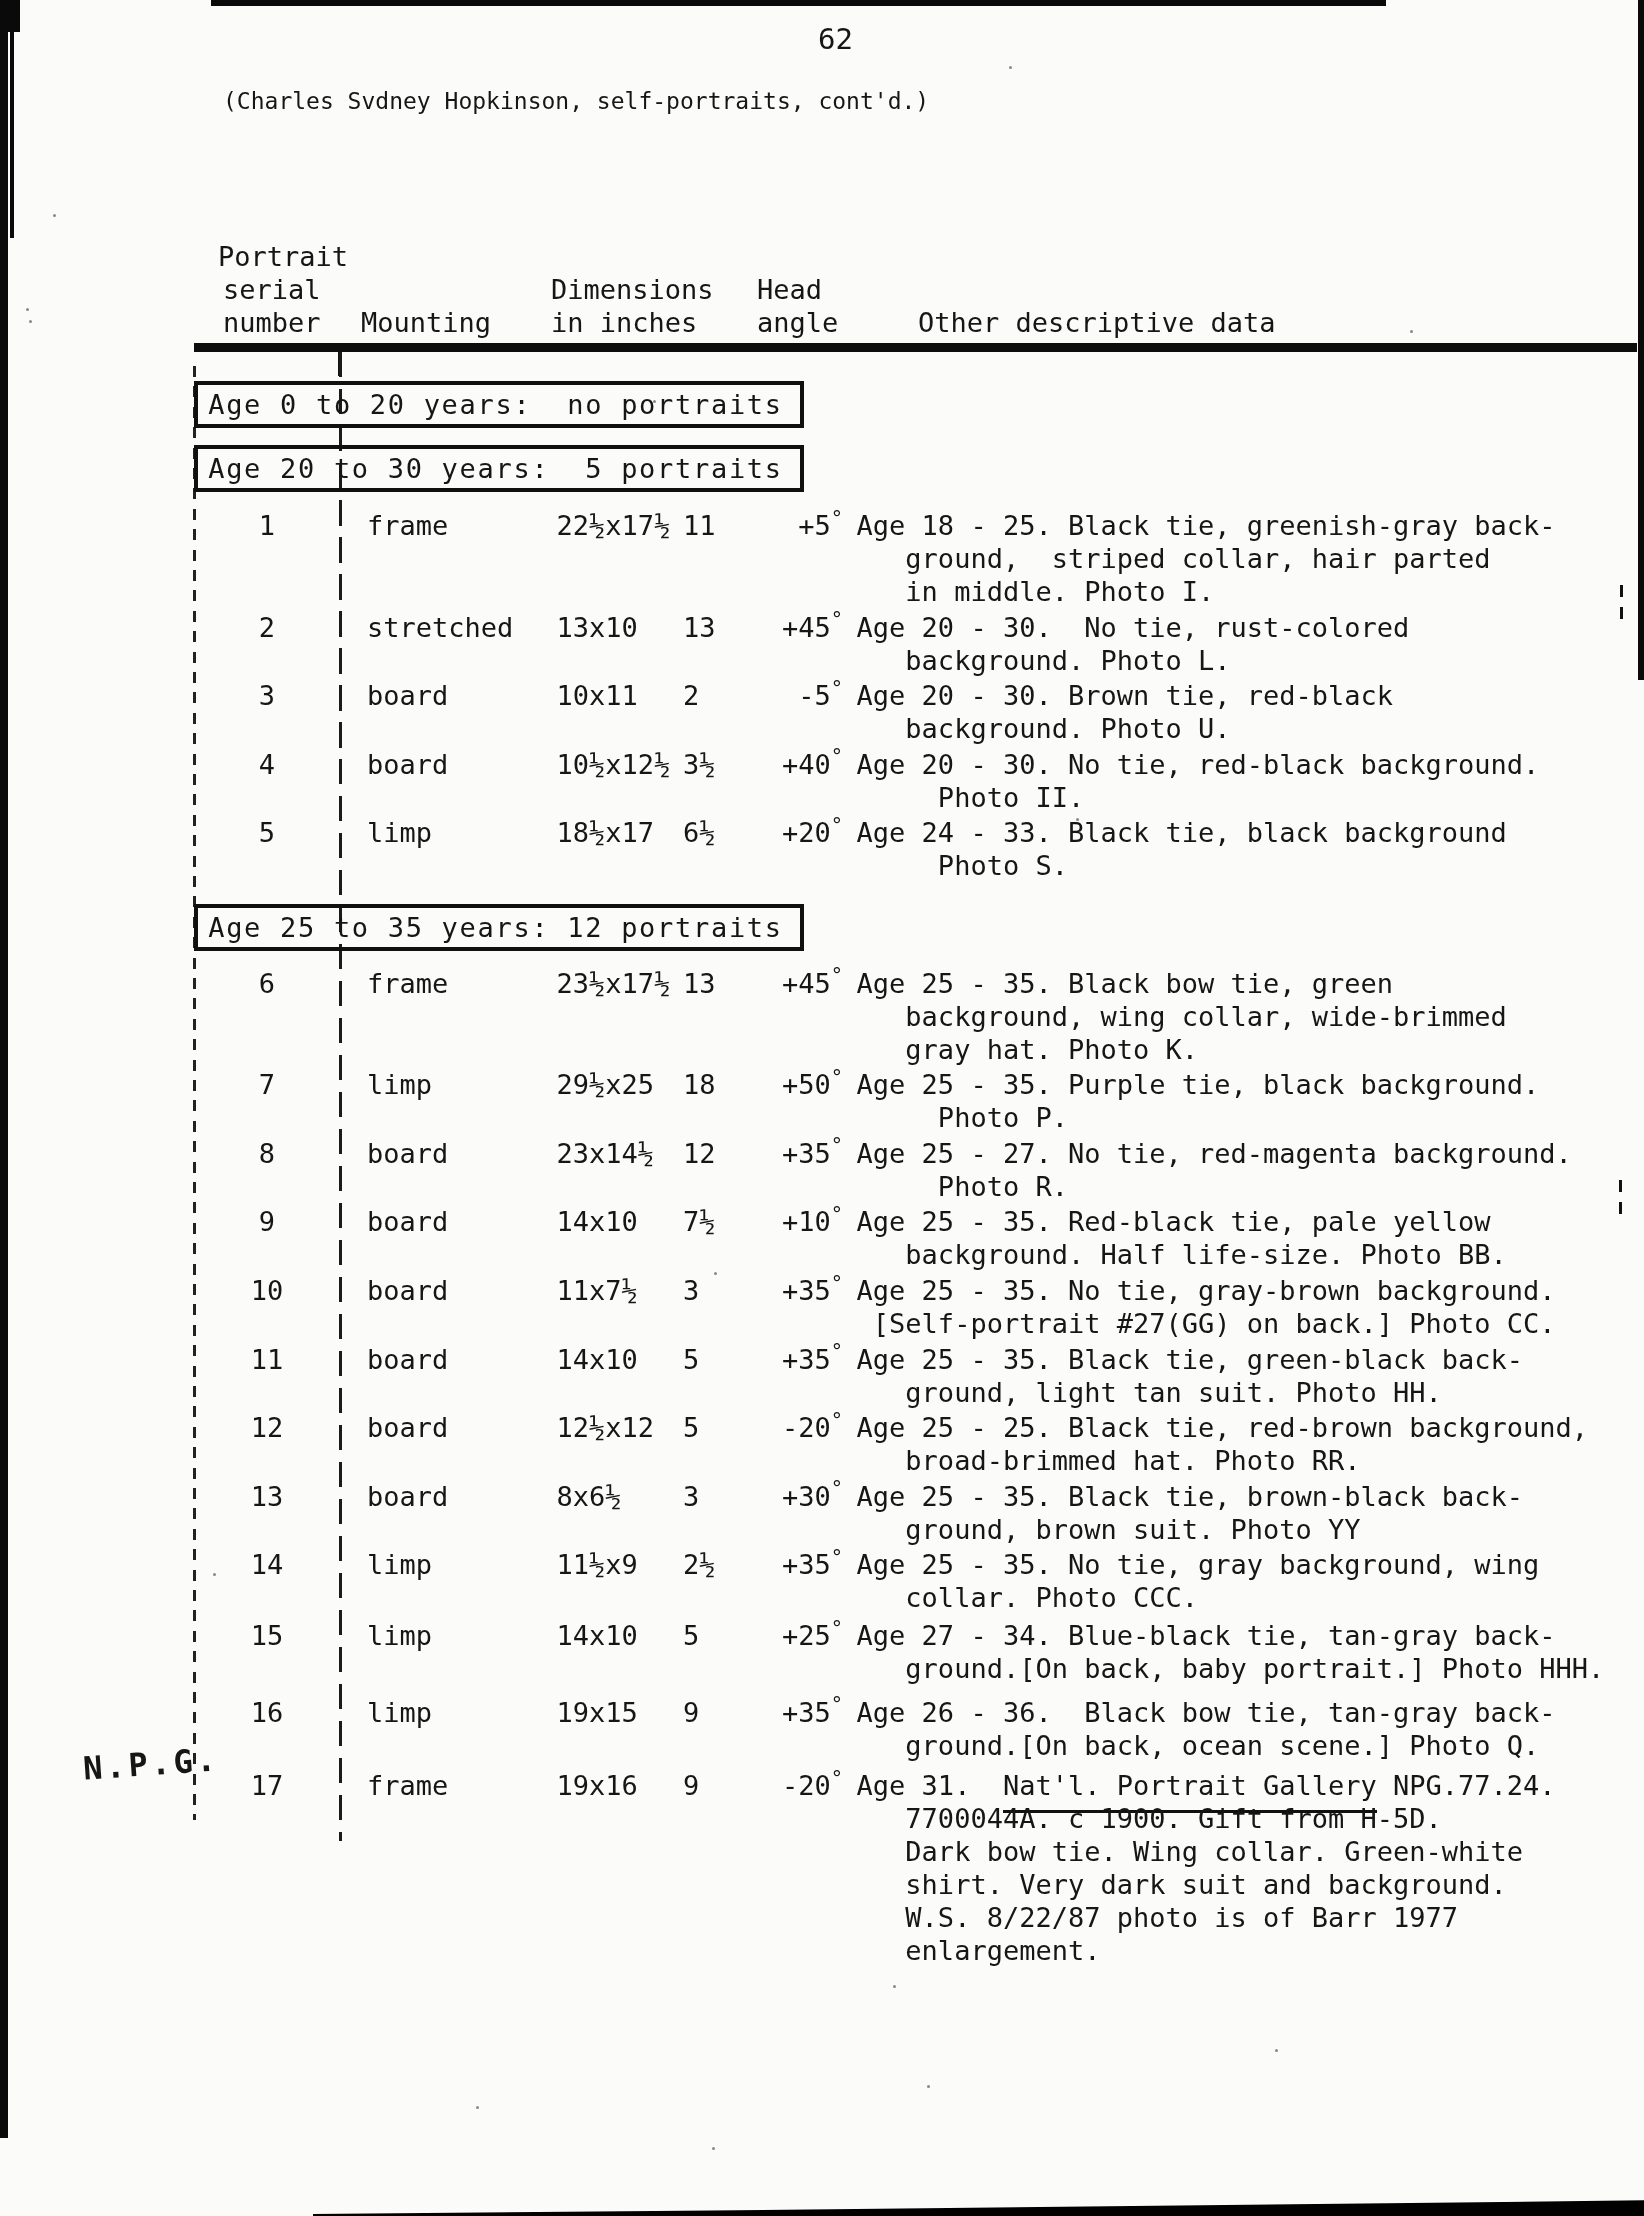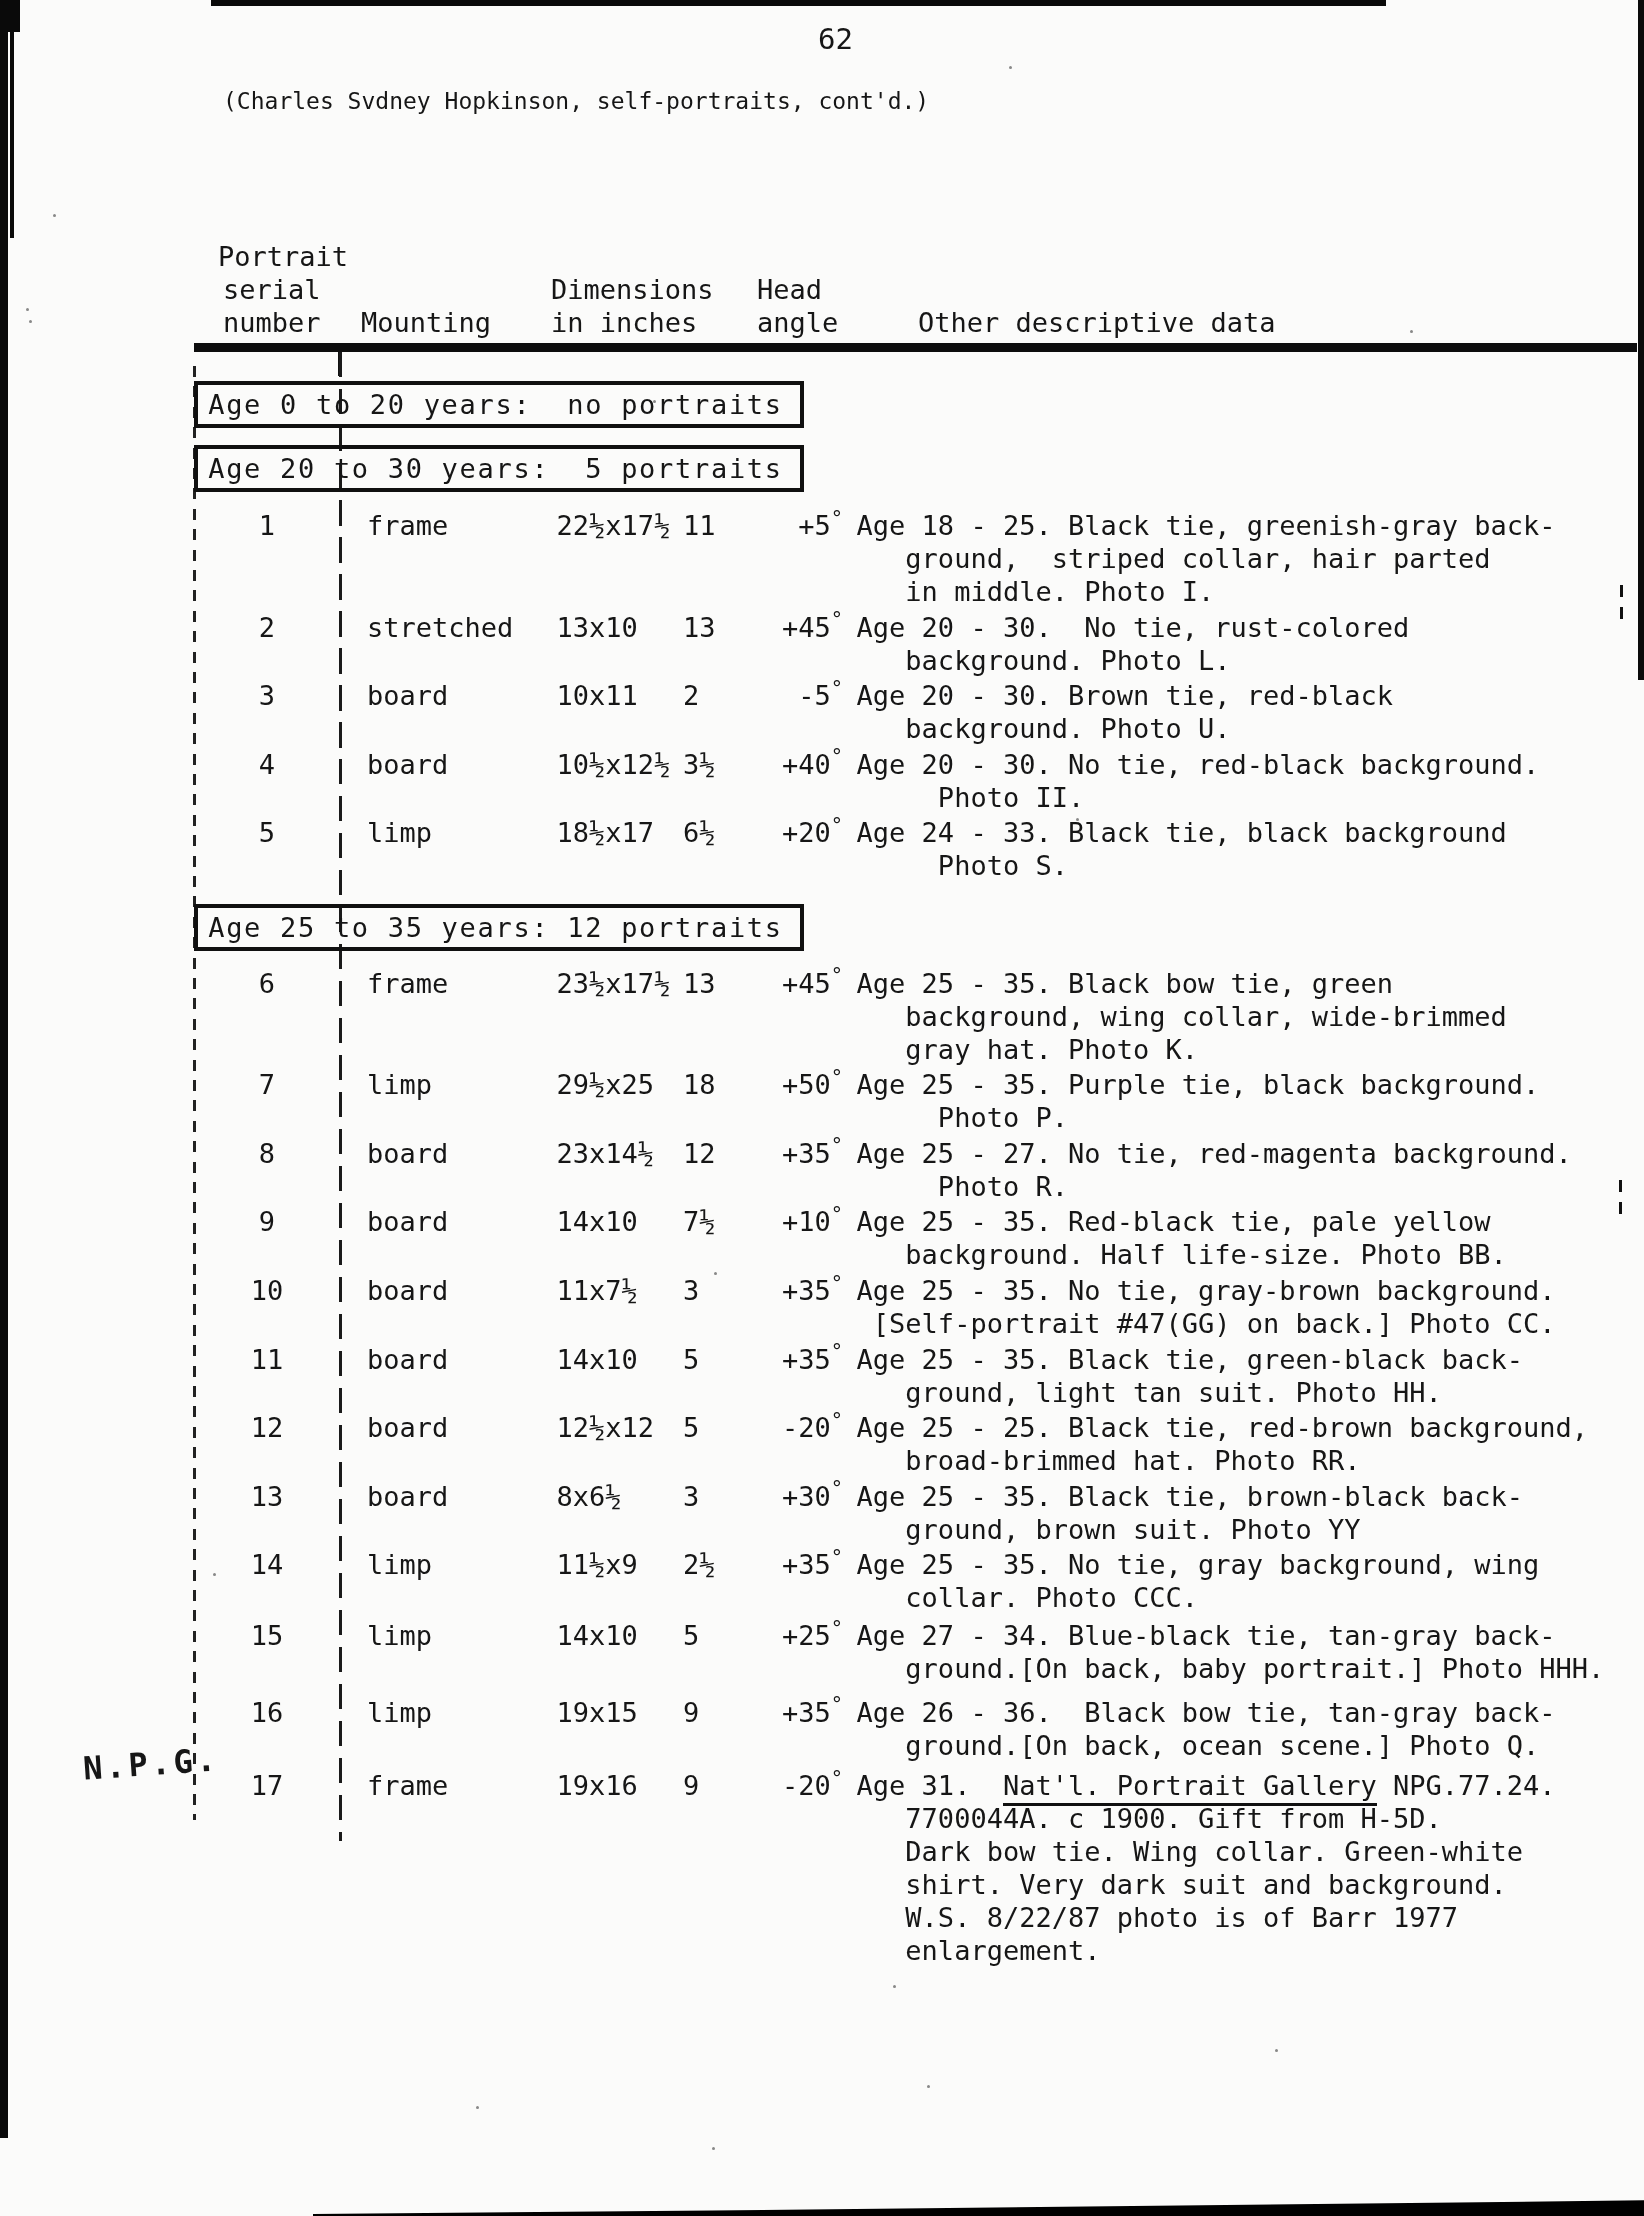--- a/index.html
+++ b/index.html
@@ -27,21 +27,21 @@
   .row{display:grid;grid-template-columns:146px 197px 134px 78px 94px 1fr;margin-bottom:2.6px;}
   .c{white-space:pre;}
   .c.serial{text-align:center;}
   .c.mount{padding-left:27px;}
   .c.dims{padding-left:19.6px;}
   .c.head{padding-left:12px;}
   .c.angle{text-align:right;}
   .deg{display:inline-block;position:relative;top:-9.4px;font-size:20.4px;line-height:0;}
   .c.desc{margin-left:13.6px;}
   .dl{white-space:pre;}
-  .ul{border-bottom:3.4px solid #111;padding-bottom:2px;}
+  .ul{border-bottom:3.4px solid #111;padding-bottom:9px;}
   .npg{position:absolute;left:83px;top:1745px;font-size:32px;font-weight:bold;
        letter-spacing:3.4px;transform:rotate(-4deg);}
   .botbar{position:absolute;left:313px;right:0;bottom:0;height:17px;background:#000;
           clip-path:polygon(0 88%,30% 68%,100% 8%,100% 100%,0 100%);}
 </style>
 </head>
 <body>
 
 <div class="page">
 
@@ -147,21 +147,21 @@
         <div class="c head">7½</div>
         <div class="c angle">+10<span class="deg">°</span></div>
         <div class="c desc"><div class="dl">Age 25 - 35. Red-black tie, pale yellow</div><div class="dl">   background. Half life-size. Photo BB.</div></div>
       </div>
       <div class="row">
         <div class="c serial">10</div>
         <div class="c mount">board</div>
         <div class="c dims">11x7½</div>
         <div class="c head">3</div>
         <div class="c angle">+35<span class="deg">°</span></div>
-        <div class="c desc"><div class="dl">Age 25 - 35. No tie, gray-brown background.</div><div class="dl"> [Self-portrait #47(GG) on back.] Photo CC.</div></div>
+        <div class="c desc"><div class="dl">Age 25 - 35. No tie, gray-brown background.</div><div class="dl"> [Self-portrait #27(GG) on back.] Photo CC.</div></div>
       </div>
       <div class="row">
         <div class="c serial">11</div>
         <div class="c mount">board</div>
         <div class="c dims">14x10</div>
         <div class="c head">5</div>
         <div class="c angle">+35<span class="deg">°</span></div>
         <div class="c desc"><div class="dl">Age 25 - 35. Black tie, green-black back-</div><div class="dl">   ground, light tan suit. Photo HH.</div></div>
       </div>
       <div class="row">

